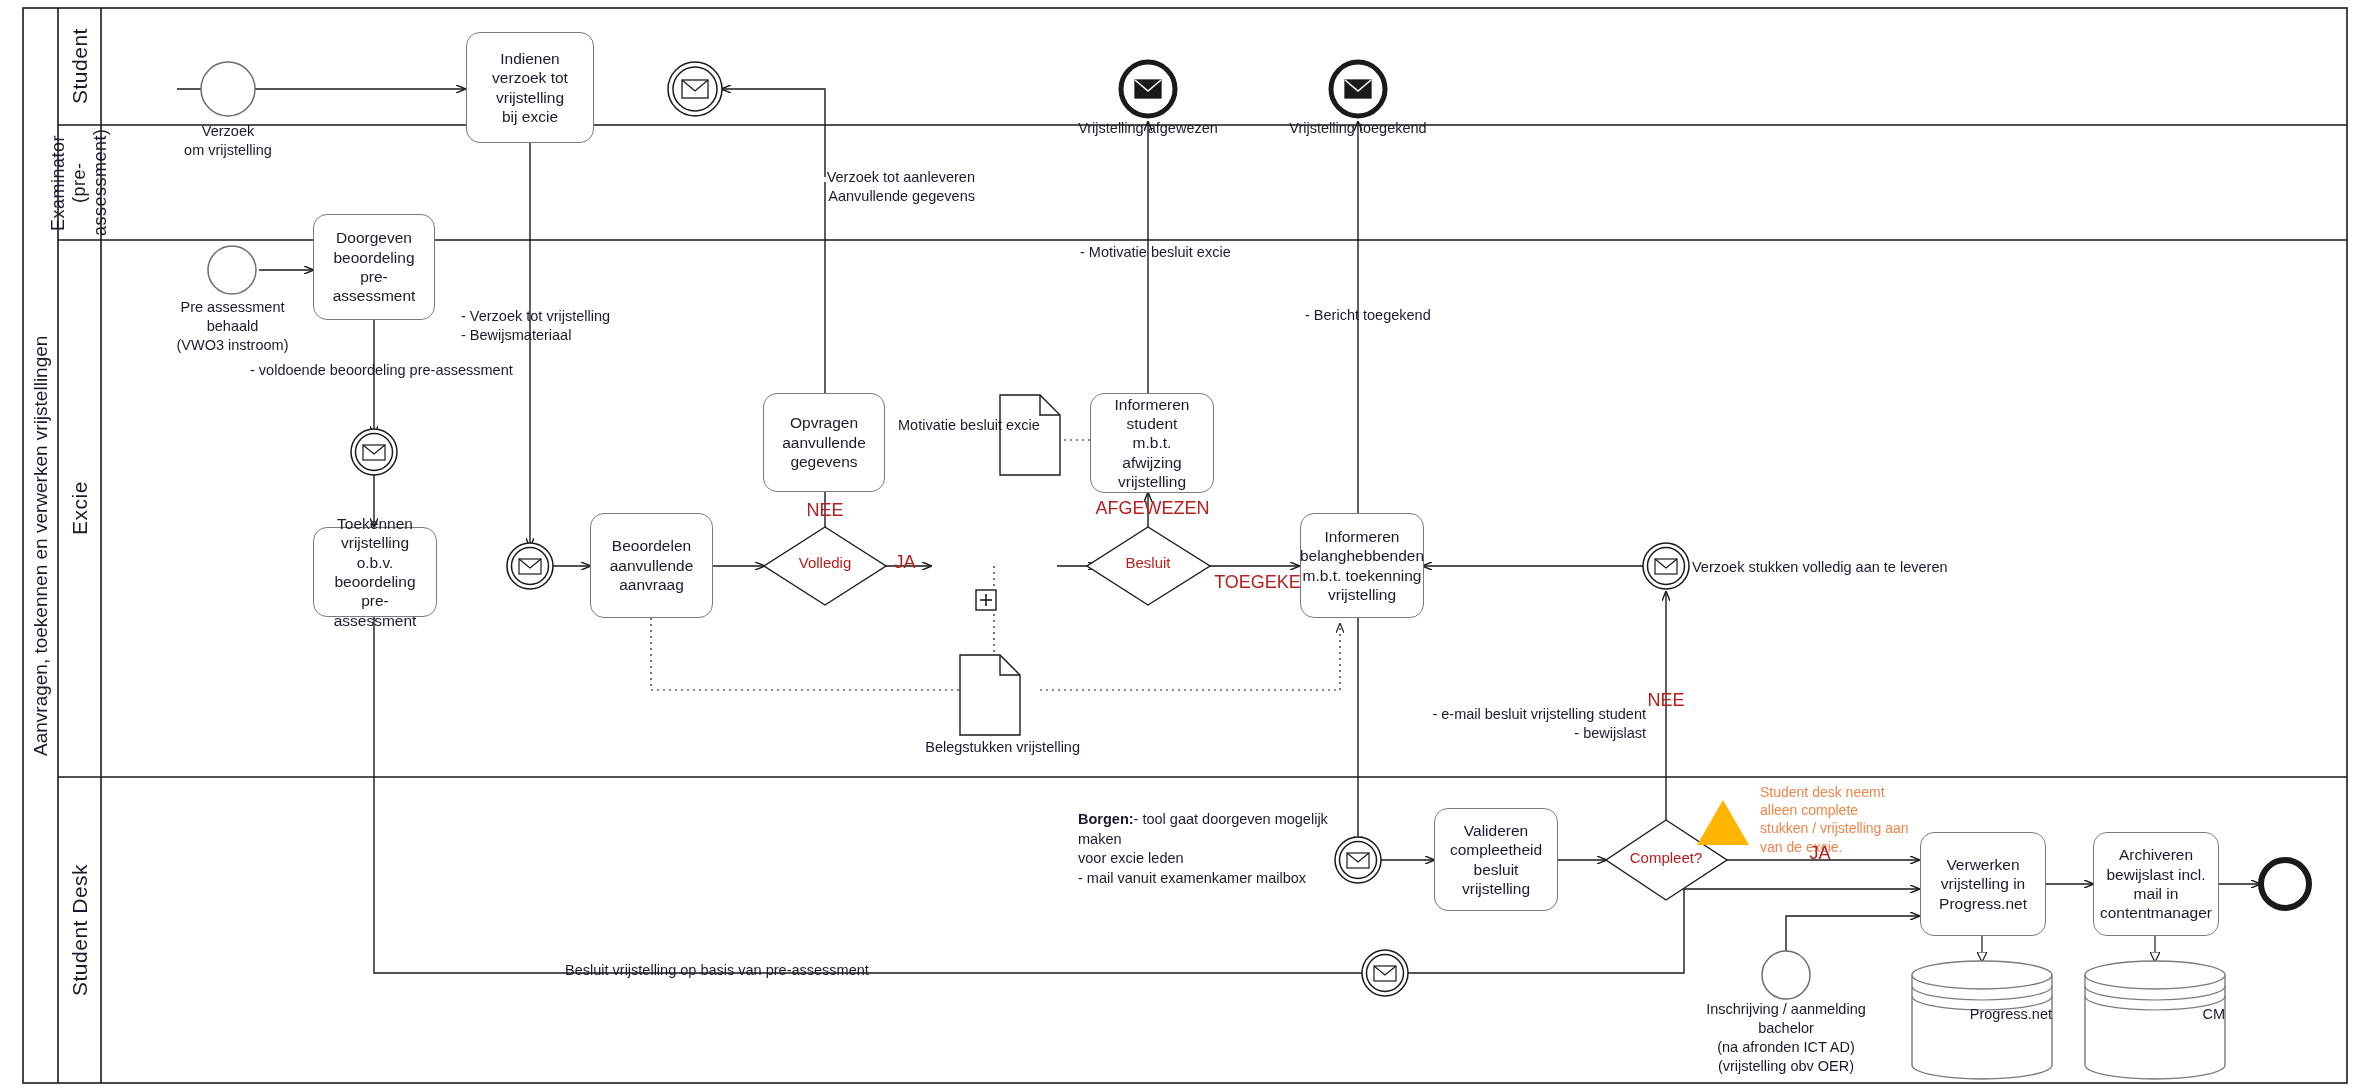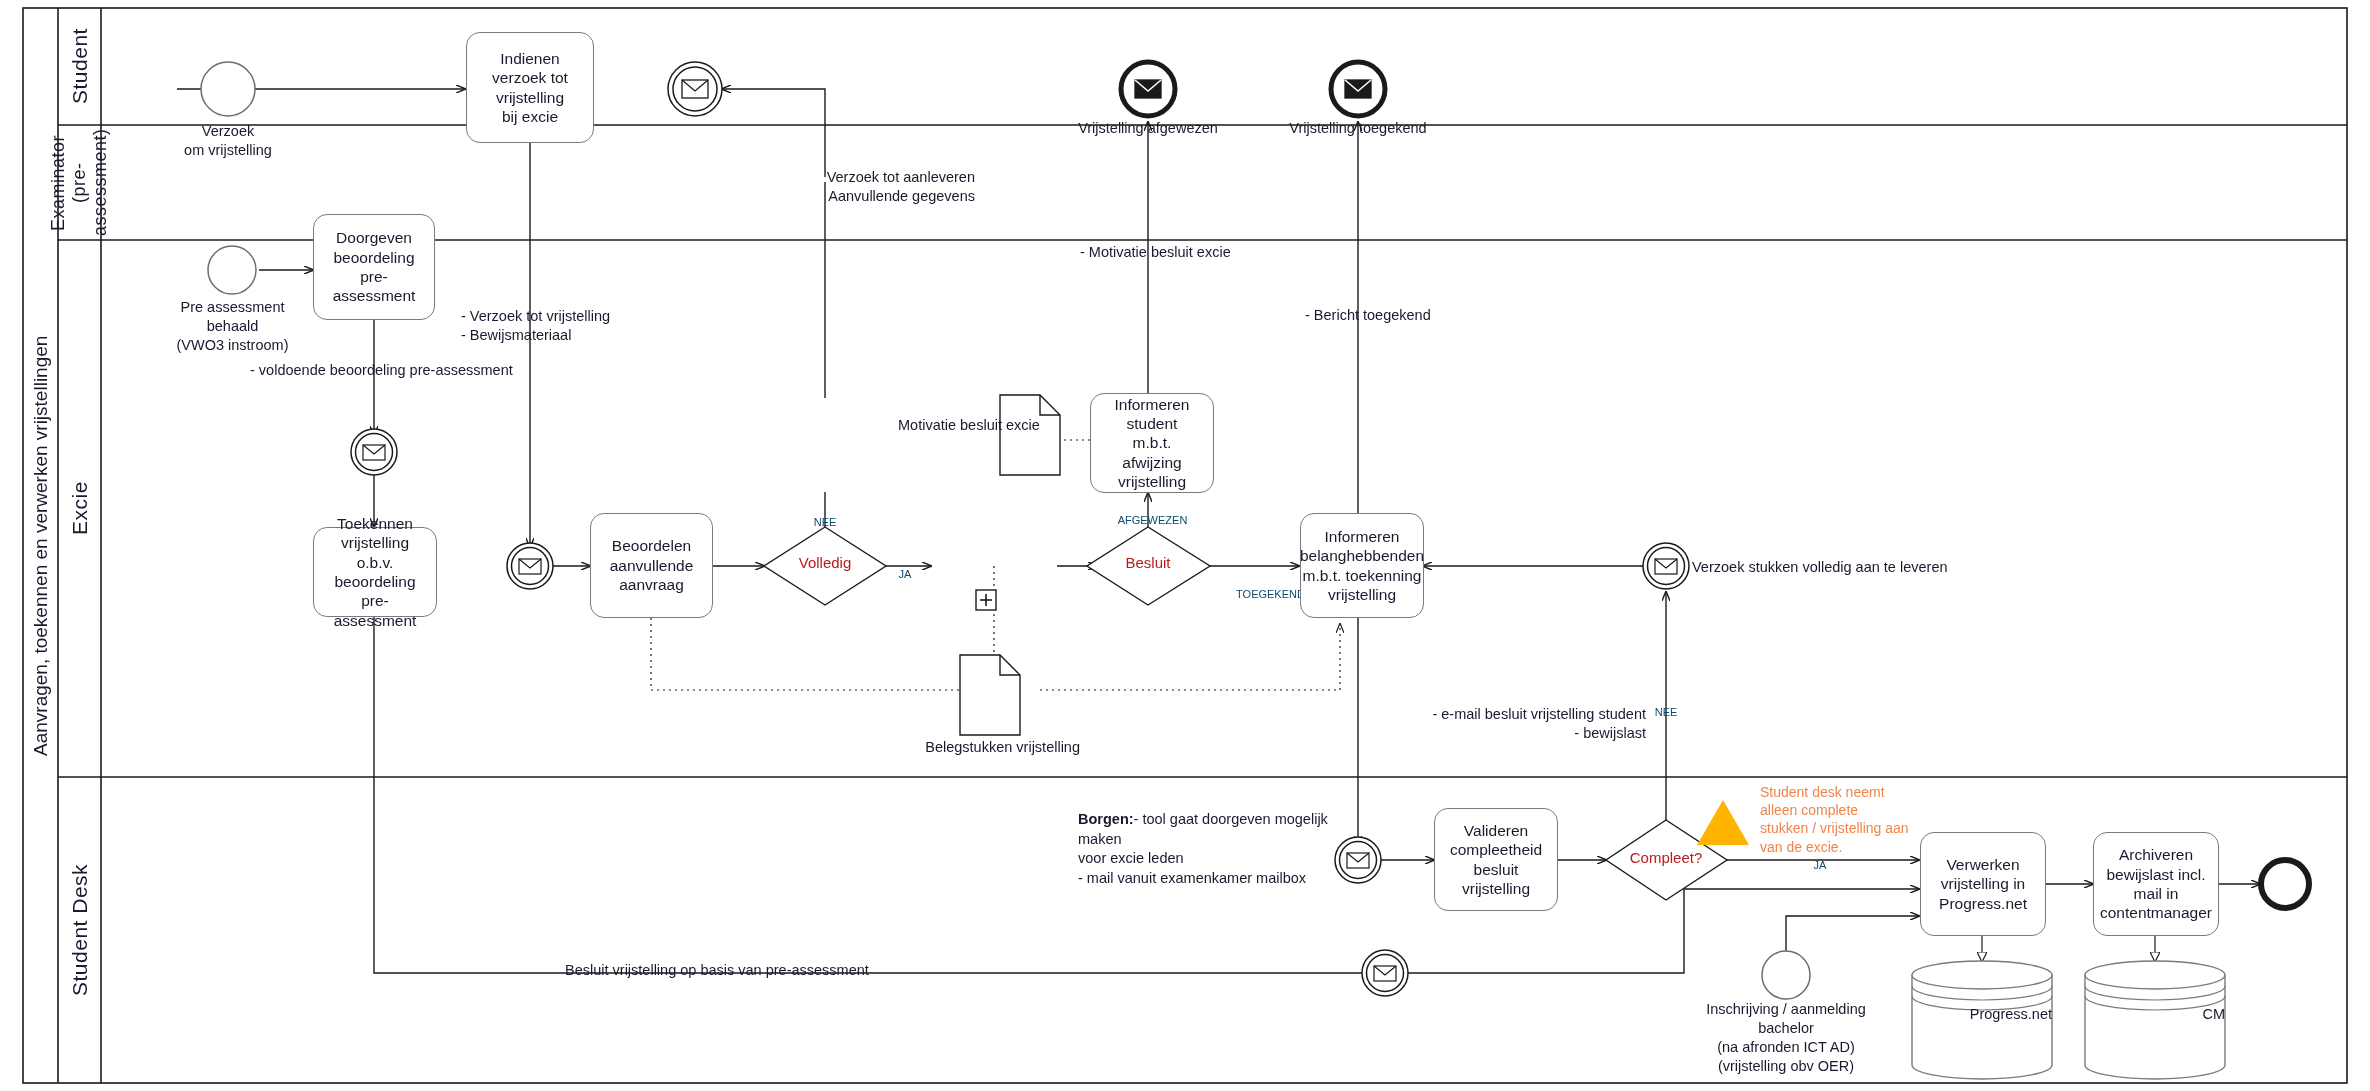--- a/index.html
+++ b/index.html
@@ -18,21 +18,21 @@
     font-size:21px;letter-spacing:.5px;color:#1a1a2e;text-align:center;
   }
   .pooltitle{
     display:flex;align-items:center;justify-content:center;
     writing-mode:vertical-rl;transform:rotate(180deg);
     font-size:19px;color:#1a1a2e;text-align:center;
   }
   .lbl{position:absolute;font-size:14.5px;line-height:1.3;color:#1a1a2e;white-space:pre;}
   .lbl.c{text-align:right;}
   .gwtext{position:absolute;font-size:15px;color:#b91c1c;text-align:center;}
-  .flowlbl{position:absolute;font-size:11px;color:#0c4a6e;text-align:center;white-space:nowrap;margin-top:16px;}
+  .flowlbl{position:absolute;font-size:18px;color:#b91c1c;text-align:center;white-space:nowrap;}
   .note{position:absolute;font-size:14.5px;line-height:1.35;color:#1a1a2e;white-space:pre-line;}
   .note b{font-weight:bold;}
   .warnnote{position:absolute;font-size:14px;line-height:1.3;color:#F0854A;white-space:pre-line;}
   .evlabel{position:absolute;font-size:14.5px;line-height:1.3;text-align:center;color:#1a1a2e;white-space:pre-line;}
 </style>
 </head>
 <body>
 
 <div id="stage">
 
@@ -242,20 +242,23 @@
   <div class="node task" style="left:313px;top:527px;width:124px;height:90px;">
     <span>Toekennen vrijstelling o.b.v. beoordeling pre-assessment</span>
   </div>
 
   <div class="node task" style="left:590px;top:513px;width:123px;height:105px;">
     <span>Beoordelen aanvullende aanvraag</span>
   </div>
 
   <div class="gwtext" style="left:775px;top:554px;width:100px;">Volledig</div>
 
+  <div class="node task" style="left:763px;top:393px;width:122px;height:99px;">
+    <span>Opvragen aanvullende gegevens</span>
+  </div>
 
   <div class="flowlbl" style="left:795px;top:500px;width:60px;">NEE</div>
   <div class="flowlbl" style="left:888px;top:552px;width:34px;">JA</div>
 
 
   <div class="gwtext" style="left:1098px;top:554px;width:100px;">Besluit</div>
 
   <div class="node task" style="left:1090px;top:393px;width:124px;height:100px;">
     <span>Informeren student m.b.t. afwijzing vrijstelling</span>
   </div>

